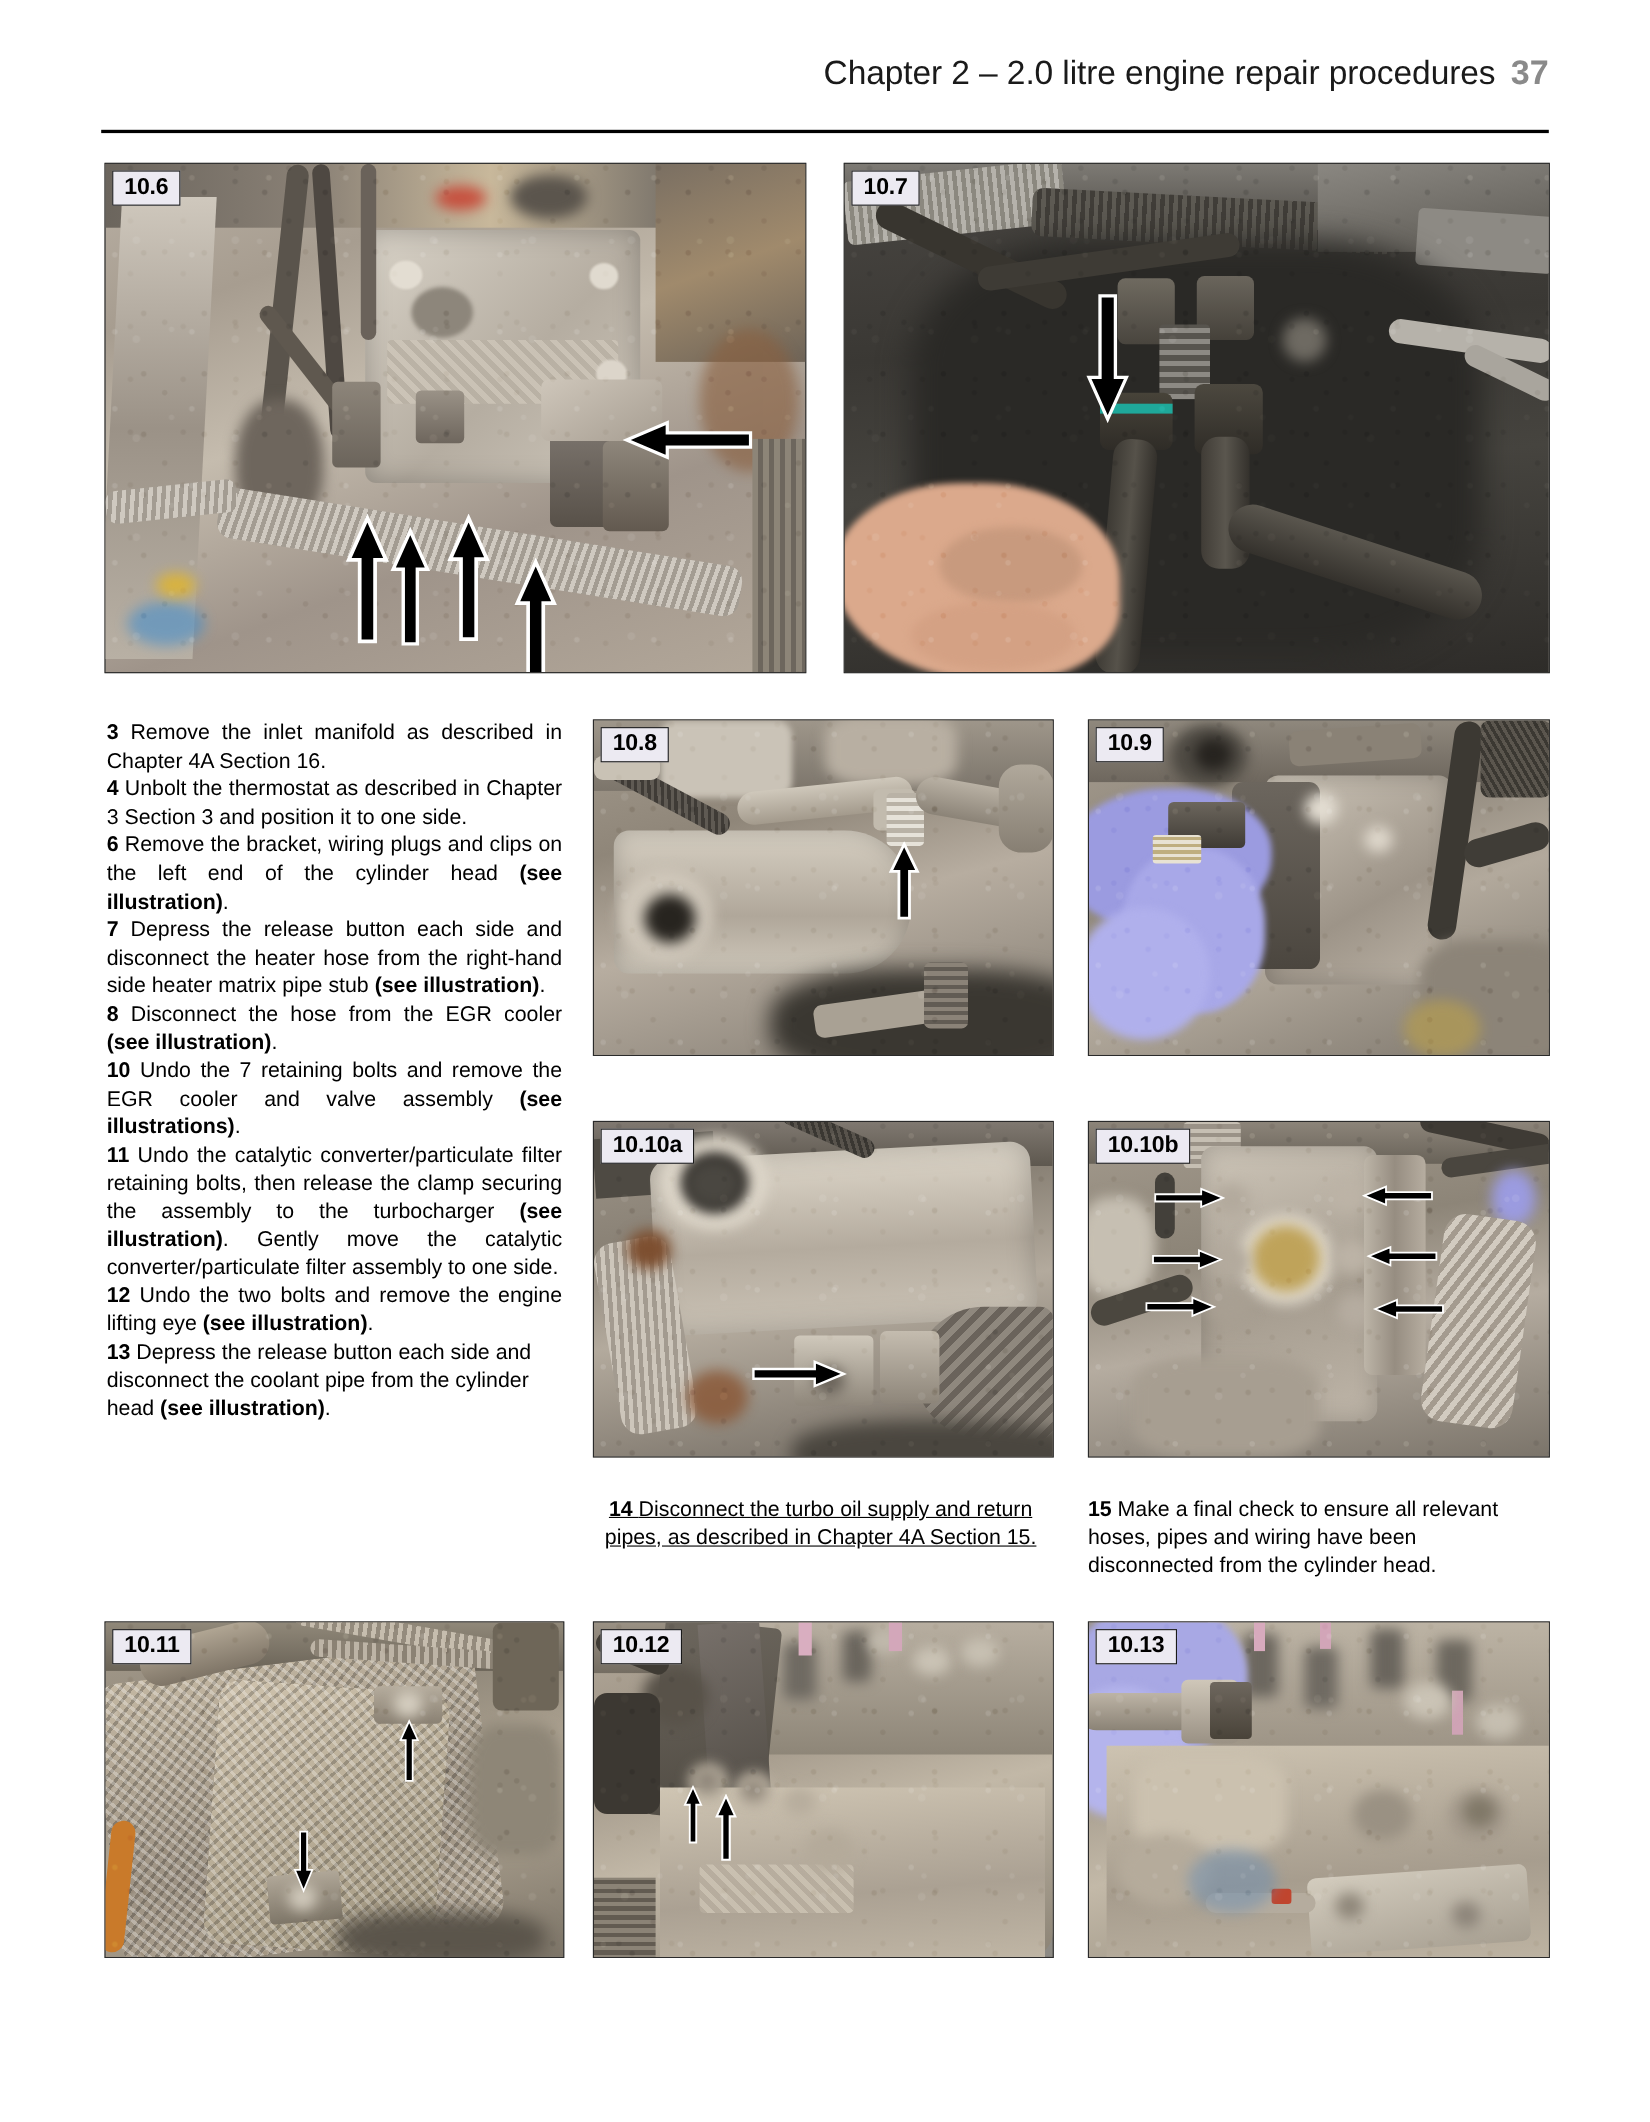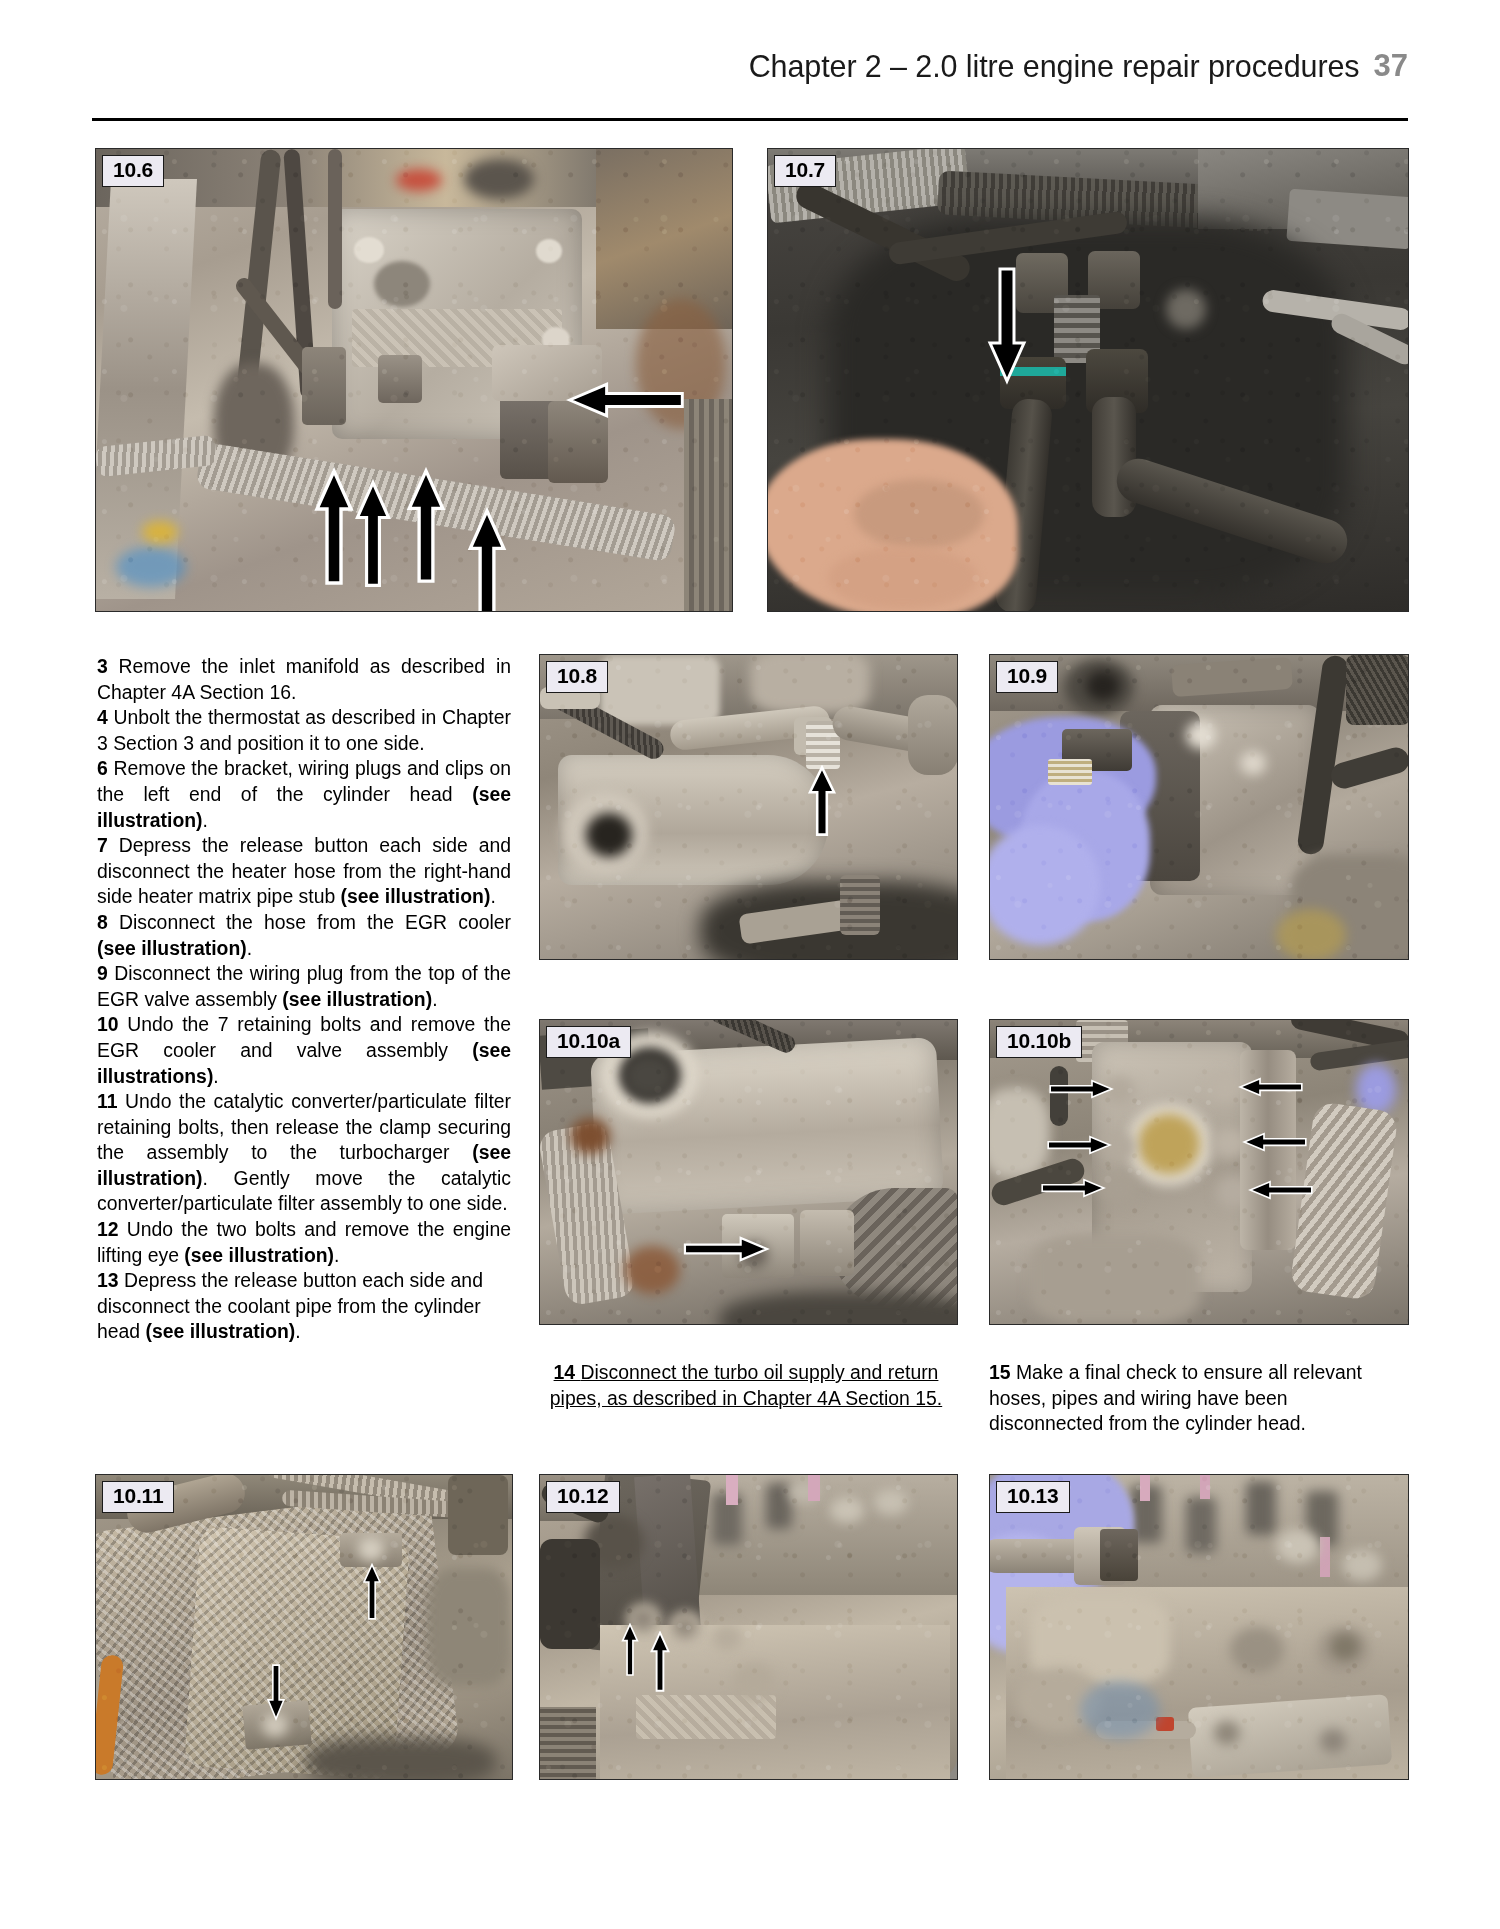--- a/index.html
+++ b/index.html
@@ -196,21 +196,20 @@
       <div class="fig-label">10.7</div>
     </div>
   </div>
 
   <div class="col" id="colLeft" style="left:97px; top:654px; width:414px;">
       <p><span class="num">3 </span><span>Remove the inlet manifold as described in Chapter 4A Section 16.</span></p>
       <p><span class="num">4 </span><span>Unbolt the thermostat as described in Chapter 3 Section 3 and position it to one side.</span></p>
       <p><span class="num">6 </span><span>Remove the bracket, wiring plugs and clips on the left end of the cylinder head </span><span class="b">(see illustration)</span><span>.</span></p>
       <p><span class="num">7 </span><span>Depress the release button each side and disconnect the heater hose from the right-hand side heater matrix pipe stub </span><span class="b">(see illustration)</span><span>.</span></p>
       <p><span class="num">8 </span><span>Disconnect the hose from the EGR cooler </span><span class="b">(see illustration)</span><span>.</span></p>
-      <p><span class="num">9 </span><span>Disconnect the wiring plug from the top of the EGR valve assembly </span><span class="b">(see illustration)</span><span>.</span></p>
       <p><span class="num">10 </span><span>Undo the 7 retaining bolts and remove the EGR cooler and valve assembly </span><span class="b">(see illustrations)</span><span>.</span></p>
       <p><span class="num">11 </span><span>Undo the catalytic converter/particulate filter retaining bolts, then release the clamp securing the assembly to the turbocharger </span><span class="b">(see illustration)</span><span>. Gently move the catalytic converter/particulate filter assembly to one side.</span></p>
       <p><span class="num">12 </span><span>Undo the two bolts and remove the engine lifting eye </span><span class="b">(see illustration)</span><span>.</span></p>
       <p style="text-align: left;"><span class="num">13 </span><span>Depress the release button each side and disconnect the coolant pipe from the cylinder head </span><span class="b">(see illustration)</span><span>.</span></p>
     </div>
 
   <div class="fig" id="fig108" style="left:539px; top:654px; width:419px; height:306px;">
     <div class="photo" style="background: linear-gradient(165deg,#a39a8d 0%,#8f8679 30%,#b7ada0 55%,#817a70 100%);">
       <div class="blobs">
         <div class="bar" style="left:0;top:0;width:100%;height:64px;background:linear-gradient(180deg,#9e968a,#7c756b);"></div>

